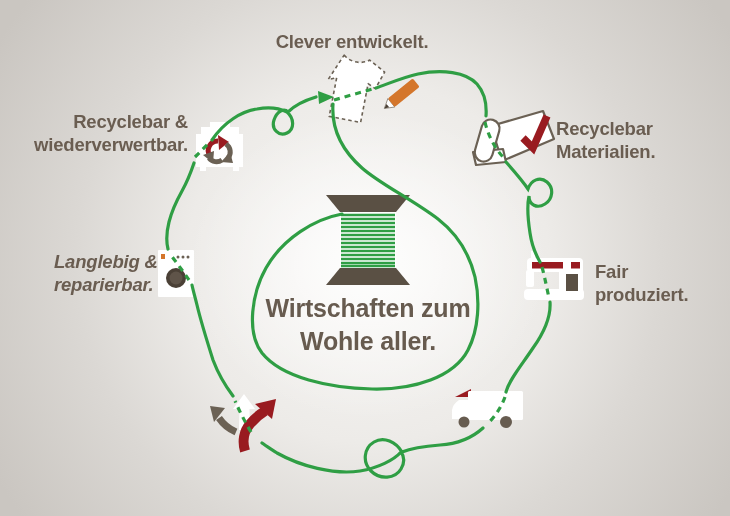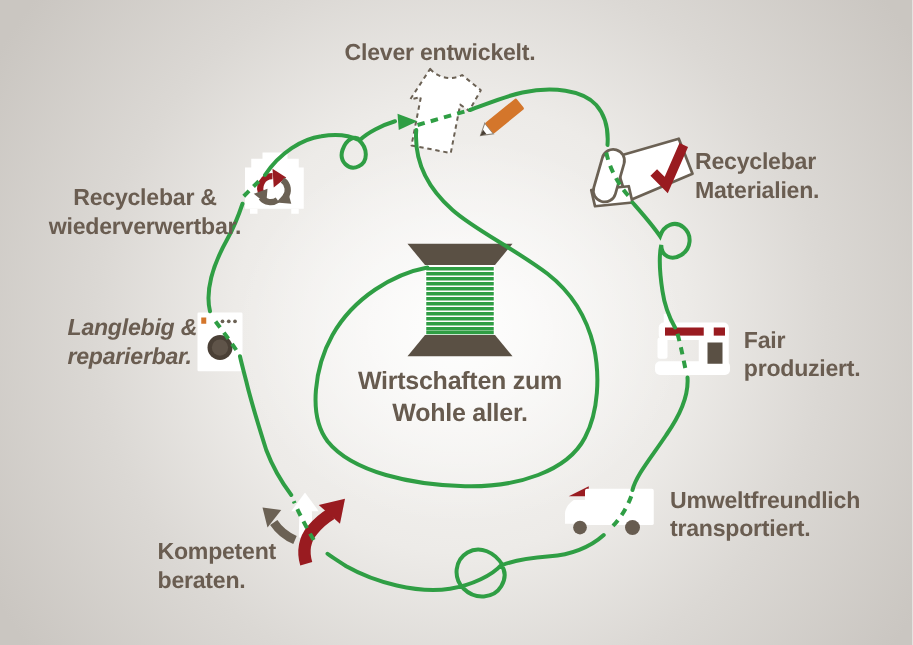--- a/index.html
+++ b/index.html
@@ -17,24 +17,24 @@
   .label{
     position:absolute;font-weight:bold;color:#6a5d51;
     font-size:18.5px;line-height:1.22;letter-spacing:-0.2px;white-space:pre-line;
   }
   .lbl-clever{left:252px;top:31px;width:200px;text-align:center;}
   .lbl-nachhaltige{left:556px;top:118px;}
   .lbl-fair{left:595px;top:261px;}
   .lbl-umwelt{left:536px;top:389px;}
   .lbl-kompetent{left:126px;top:430px;}
   .lbl-langlebig{left:54px;top:251px;font-style:italic;}
-  .lbl-recyclebar{left:28px;top:111px;width:176px;text-align:center;margin-top:36px;}
+  .lbl-recyclebar{left:12px;top:111px;width:176px;text-align:right;}
   .lbl-center{
     left:258px;top:292px;width:220px;text-align:center;
-    font-size:20px;line-height:1.3;color:#675b4f;
+    font-size:25px;line-height:1.3;color:#675b4f;
   }
 </style>
 </head>
 <body>
 
 <div id="stage">
   <div class="glow"></div>
 
   <svg class="layer" width="730" height="516" viewBox="0 0 730 516">
 
@@ -167,23 +167,19 @@
          M 195,157 L 210,142"></path>
 
     <polygon points="318,91 334,97 319,104" fill="#2f9e44"></polygon>
   </svg>
 
   <div class="label lbl-clever">Clever entwickelt.</div>
   <div class="label lbl-nachhaltige">Recyclebar
 Materialien.</div>
   <div class="label lbl-fair">Fair
 produziert.</div>
-  <div class="label lbl-umwelt">Umweltfreundlich
-transportiert.</div>
-  <div class="label lbl-kompetent">Kompetent
-beraten.</div>
   <div class="label lbl-langlebig">Langlebig &amp;
 reparierbar.</div>
   <div class="label lbl-recyclebar">Recyclebar &amp;
 wiederverwertbar.</div>
   <div class="label lbl-center">Wirtschaften zum
 Wohle aller.</div>
 </div>
 
 </body></html>

